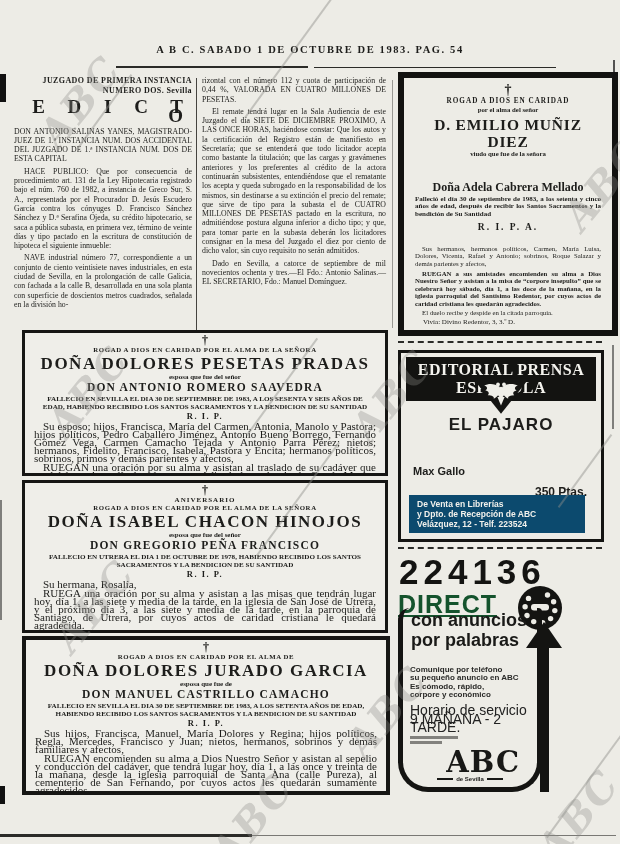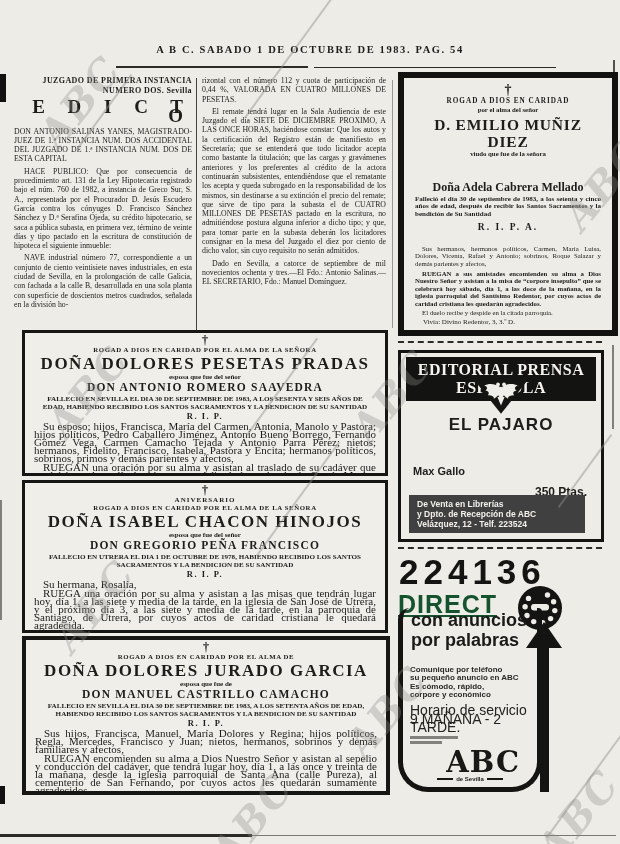--- a/index.html
+++ b/index.html
@@ -41,21 +41,21 @@
   .mz-rip{font-size:9.5px;font-weight:bold;letter-spacing:2px;line-height:11px;margin:3px 0 12px;}
   .mz-body{font-size:6.8px;line-height:7.6px;text-align:justify;text-indent:7px;margin:1px 0 0;}
   .mz-plea{font-size:6.8px;font-weight:bold;line-height:7.6px;text-align:justify;text-indent:7px;margin:2px 0 0;}
   .mz-addr{font-size:7px;line-height:8px;text-align:left;text-indent:8px;margin-top:2px;}
   
   .edbox{left:398px;top:350px;width:200px;height:186px;border:3px solid #141412;}
   .edbar{position:absolute;left:5px;top:4px;width:190px;background:#131311;color:#f4f3ee;font-weight:bold;font-size:16px;letter-spacing:.5px;text-align:center;padding:4px 0;}
   .edtitle2{font-size:17px;font-weight:bold;letter-spacing:1px;text-align:center;font-family:"Liberation Sans",sans-serif;}
   .edauthor{font-size:11px;font-weight:bold;font-family:"Liberation Sans",sans-serif;}
   .edprice{font-size:12px;font-weight:bold;font-family:"Liberation Sans",sans-serif;text-align:right;}
-  .edfoot{position:absolute;left:8px;bottom:6px;width:168px;background:#404040;color:#f2f1ec;font-family:"Liberation Sans",sans-serif;font-size:8.5px;font-weight:bold;line-height:10px;padding:4px 0 4px 8px;}
+  .edfoot{position:absolute;left:8px;bottom:6px;width:168px;background:#0c4a6e;color:#f2f1ec;font-family:"Liberation Sans",sans-serif;font-size:8.5px;font-weight:bold;line-height:10px;padding:4px 0 4px 8px;}
   
   .dnum{font-family:"Liberation Sans",sans-serif;font-weight:bold;font-size:35px;letter-spacing:5px;line-height:32px;color:#141412;}
   .dword{font-family:"Liberation Sans",sans-serif;font-weight:bold;font-size:25px;letter-spacing:1px;line-height:30px;color:#14532d;text-decoration:underline;}
   .dsub{font-family:"Liberation Sans",sans-serif;font-weight:bold;font-size:18px;line-height:19px;color:#1a1a18;}
   .dbody{font-family:"Liberation Sans",sans-serif;font-weight:bold;font-size:8px;line-height:8.4px;color:#2a2a28;}
   .dhours{font-family:"Liberation Sans",sans-serif;font-weight:normal;font-size:14px;line-height:8.6px;color:#222;}
   .u-frame{left:398px;top:608px;width:134px;height:179px;border:5px solid #141412;border-top:none;border-radius:12px 4px 30px 30px;}
   .shaft{left:540px;top:646px;width:9px;height:146px;background:#141412;}
   .ahead{left:526px;top:622px;width:0;height:0;border-left:18px solid transparent;border-right:18px solid transparent;border-bottom:26px solid #141412;}
   .abclogo{font-family:"DejaVu Serif",serif;font-weight:bold;font-size:29px;line-height:28px;letter-spacing:1px;color:#181816;}

